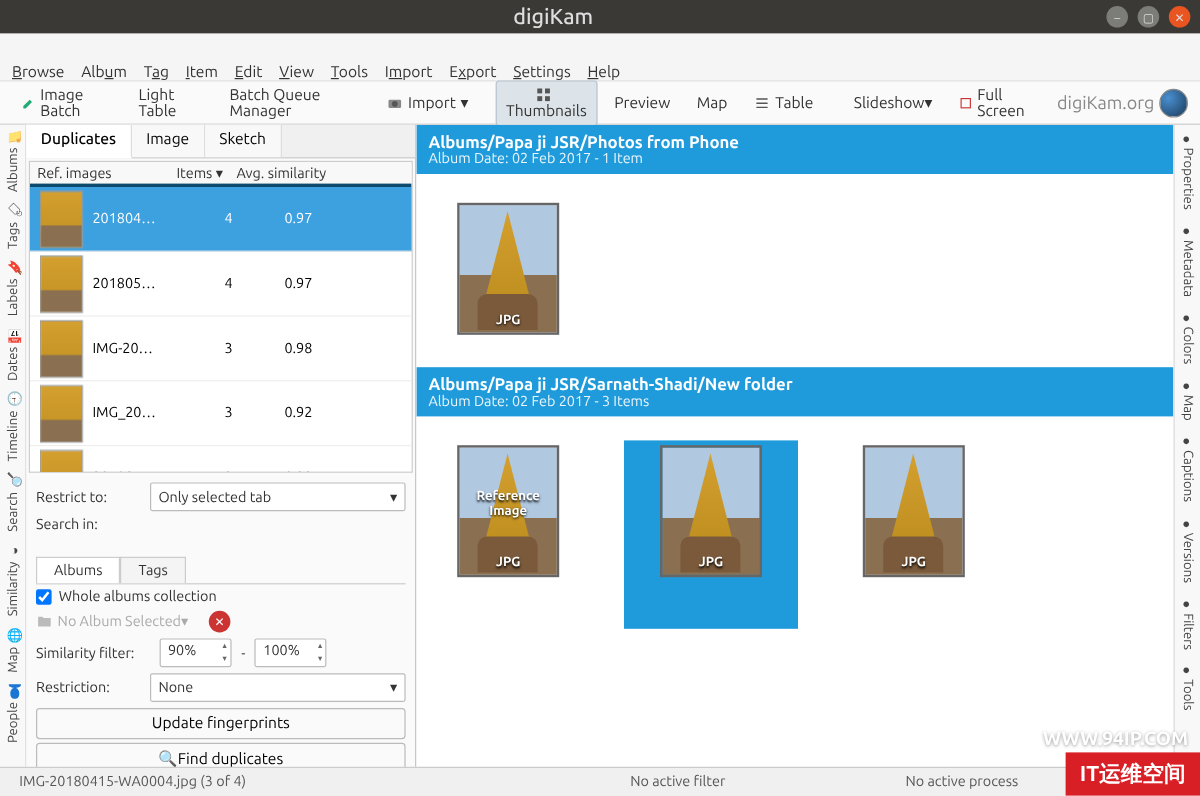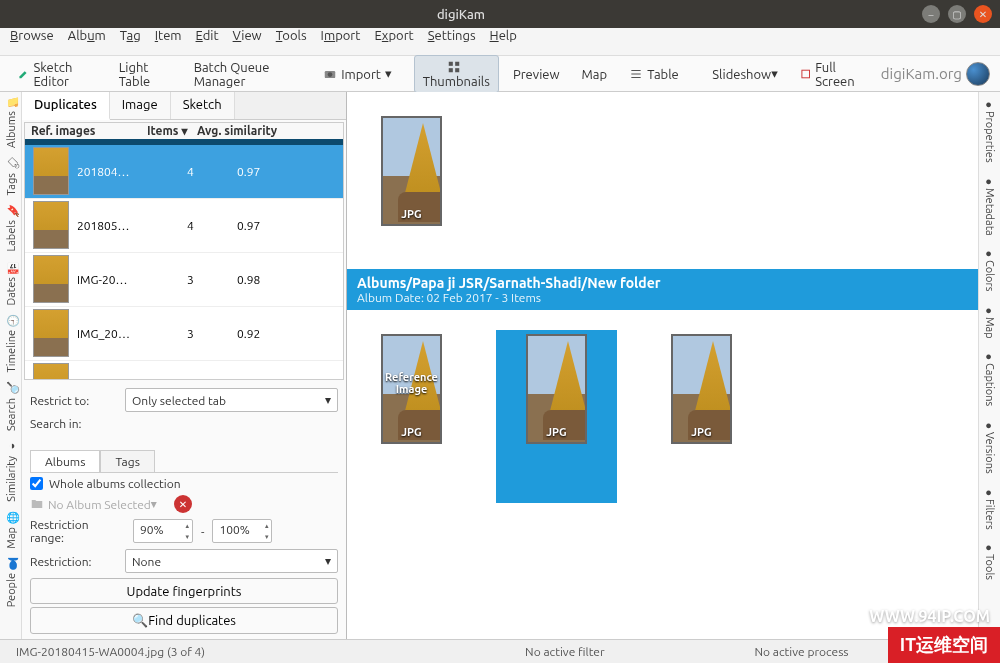--- a/index.html
+++ b/index.html
@@ -1,27 +1,27 @@
 <!DOCTYPE html>
 <html><head>
 <meta charset="utf-8">
 <style>
 * { box-sizing: border-box; margin: 0; padding: 0; font-family: "Ubuntu", "Segoe UI", sans-serif; }
 body { width: 1000px; height: 663px; background: #f0f0f0; overflow: hidden; position: relative; }
 
 
 .titlebar { height: 28px; background: #3b3935; display: flex; align-items: center; color: #ddd; padding: 0 8px; }
-.titlebar .title { flex: 1; text-align: center; font-size: 13px; font-weight: 500; }
+.titlebar .title { flex: 1; text-align: center; font-size: 18px; font-weight: 500; }
 .titlebtn { width: 18px; height: 18px; border-radius: 50%; margin-left: 8px; display: inline-flex; align-items: center; justify-content: center; font-size: 10px; }
 .titlebtn.min { background: #7c7c78; }
 .titlebtn.max { background: #7c7c78; }
 .titlebtn.close { background: #e95420; }
 
 
-.menubar { height: 28px; background: #f5f5f5; border-bottom: 1px solid #ddd; display: flex; align-items: flex-start; padding: 0 10px; font-size: 13px; color: #333; }
+.menubar { height: 40px; background: #f5f5f5; border-bottom: 1px solid #ddd; display: flex; align-items: flex-end; padding: 0 10px; font-size: 13px; color: #333; }
 .menubar span { margin-right: 14px; cursor: default; }
 .menubar span u { text-decoration: underline; }
 
 
 .toolbar { height: 36px; background: #fafafa; border-bottom: 1px solid #ccc; display: flex; align-items: center; padding: 0 10px; font-size: 13px; color: #333; }
 .tbtn { display: inline-flex; align-items: center; padding: 4px 8px; margin-right: 6px; border-radius: 3px; }
 .tbtn.active { background: #dce3e9; border: 1px solid #b5c3d0; flex-direction: column; }
 .tbtn .ic { margin-right: 4px; }
 .toolbar .brand { margin-left: auto; display: flex; align-items: center; color: #888; font-size: 15px; }
 .toolbar .brand .globe { width: 24px; height: 24px; border-radius: 50%; background: radial-gradient(circle at 30% 30%, #4a90d0, #1a3a5a); margin-left: 4px; border:1px solid #888;}
@@ -37,21 +37,21 @@
 .vtabs.right .vtab { transform: none; }
 
 
 .leftpanel { width: 325px; background: #fafafa; border-right: 1px solid #bbb; display: flex; flex-direction: column; }
 .ltabs { display: flex; border-bottom: 1px solid #ccc; background: #f0f0f0; height: 28px; }
 .ltab { padding: 5px 12px; font-size: 13px; border-right: 1px solid #ddd; background: #f8f8f8; }
 .ltab.active { background: #fff; border-bottom: 2px solid #fff; margin-bottom:-1px; font-weight:500;}
 
 
 .duptable { flex: 1; overflow: hidden; border: 1px solid #ccc; margin: 2px; background: #fff; display:flex; flex-direction:column;}
-.duphead { display: flex; background: #f8f8f8; border-bottom: 6px solid #0c4a6e; font-size: 12px; color: #333; height: 24px; align-items: center; font-weight: bold; }
+.duphead { display: flex; background: #f8f8f8; border-bottom: 3px solid #0c4a6e; font-size: 12px; color: #333; height: 24px; align-items: center; }
 .duphead .c1 { width: 122px; padding-left: 6px; }
 .duphead .c2 { width: 50px; }
 .duphead .c3 { flex: 1; }
 .duprows { overflow-y:auto; }
 .duprow { display: flex; align-items: center; height: 54px; border-bottom: 1px solid #eee; font-size: 12px; }
 .duprow.sel { background: #3da1e0; color: #fff; }
 .duprow .thumb { width: 36px; height: 48px; background: linear-gradient(#d4a030, #c09020); margin: 0 8px; border: 1px solid #999; position:relative; overflow:hidden;}
 .duprow .thumb::after{content:'';position:absolute;bottom:0;width:100%;height:18px;background:#8a7050;}
 .duprow .c1 { width: 110px; overflow: hidden; text-overflow: ellipsis; white-space: nowrap; }
 .duprow .c2 { width: 50px; }
@@ -75,21 +75,21 @@
 .spin::after{content:'▴\A▾';white-space:pre;position:absolute;right:3px;top:0;font-size:7px;line-height:11px;color:#666;}
 
 
 .mainarea { flex: 1; background: #fff; overflow-y: auto; }
 .albumhdr { background: #1f9bdb; color: #fff; padding: 6px 10px; }
 .albumhdr .path { font-size: 14px; font-weight: 600; }
 .albumhdr .meta { font-size: 12px; opacity: .9; }
 .thumbrow { display: flex; padding: 20px 30px; gap: 50px; }
 .thumbitem { text-align: center; position:relative; padding:4px;}
 .thumbitem.sel { background: #1f9bdb; padding:4px 30px 40px;}
-.thumbitem .img { width: 61px; height: 110px; border: 2px solid #666; position: relative; margin: 0 auto 19px; background: linear-gradient(#b0c8e0 0%, #b0c8e0 55%, #8a7050 55%, #8a7050 100%); overflow:hidden;}
+.thumbitem .img { width: 85px; height: 110px; border: 2px solid #666; position: relative; margin: 0 auto 3px; background: linear-gradient(#b0c8e0 0%, #b0c8e0 55%, #8a7050 55%, #8a7050 100%); overflow:hidden;}
 .thumbitem .tower { position:absolute; top:5px; left:22px; width:36px; height:70px; background: linear-gradient(#d4a030, #c09020); clip-path: polygon(50% 0%, 100% 100%, 0% 100%);}
 .thumbitem .people{position:absolute;bottom:2px;left:15px;width:50px;height:30px;background:#7a5a3a;border-radius:8px 8px 0 0;}
 .thumbitem .ref { position:absolute; top:35px; left:0; width:100%; color:#fff; font-size:11px; font-weight:600; text-align:center; text-shadow:0 1px 2px #000;}
 .thumbitem .fmt { color:#fff; font-size:11px; font-weight:700; text-shadow:0 1px 2px #000; position:absolute; bottom:4px; width:100%; left:0; text-align:center;}
 
 
 .statusbar { position:absolute; bottom:0; left:0; right:0; height: 24px; background: #f0f0f0; border-top: 1px solid #ccc; display: flex; align-items: center; font-size: 12px; color: #555; padding: 0 6px; }
 .statusbar .seg { padding: 0 10px; }
 .statusbar .seg.filter { margin-left: 300px; }
 .statusbar .seg.proc { margin-left: 130px; }
@@ -122,21 +122,21 @@
   <span>E<u>x</u>port</span>
   <span><u>S</u>ettings</span>
   <span><u>H</u>elp</span>
 </div>
 
 <div class="toolbar">
   <div class="tbtn">
       <svg class="ic" viewBox="0 0 24 24">
         <path fill="#2a7" d="M3 17l11-11 4 4L7 21H3z"></path>
       </svg>
-      <span>Sketch Editor</span>
+      <span>Image Batch</span>
     </div>
   <div class="tbtn">
       <span>Light Table</span>
     </div>
   <div class="tbtn">
       <span>Batch Queue Manager</span>
     </div>
   <div class="tbtn">
       <svg class="ic" viewBox="0 0 24 24">
         <rect x="3" y="7" width="18" height="12" rx="2" fill="#888"></rect>
@@ -294,38 +294,42 @@
               <svg class="ic" viewBox="0 0 24 24">
                 <path fill="#bbb" d="M3 5h6l2 2h10v12H3z"></path>
               </svg>
               <span>No Album Selected</span>
             </span>
             <span>▾</span>
           </div>
         <div class="xbtn">✕</div>
       </div>
       <div class="crow spinrow">
-        <label>Restriction range:</label>
+        <label>Similarity filter:</label>
         <div class="spin">90%</div>
         <span style="flex:0">-</span>
         <div class="spin">100%</div>
       </div>
       <div class="crow">
         <label>Restriction:</label>
         <div class="sel">
             <span>None</span>
             <span>▾</span>
           </div>
       </div>
       <button class="bigbtn">Update fingerprints</button>
       <button class="bigbtn"><span>🔍</span><span>Find duplicates</span></button>
     </div>
   </div>
 
   <div class="mainarea" id="mainarea">
+      <div class="albumhdr">
+        <div class="path">Albums/Papa ji JSR/Photos from Phone</div>
+        <div class="meta">Album Date: 02 Feb 2017 - 1 Item</div>
+      </div>
       <div class="thumbrow">
         <div class="thumbitem">
           <div class="img">
             <div class="tower"></div>
             <div class="people"></div>
             <div class="fmt">JPG</div>
           </div>
         </div>
       </div>
       <div class="albumhdr">

